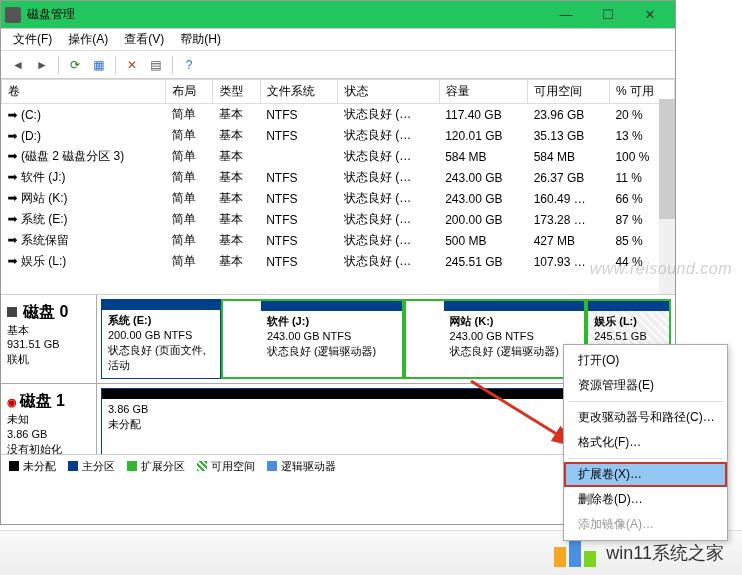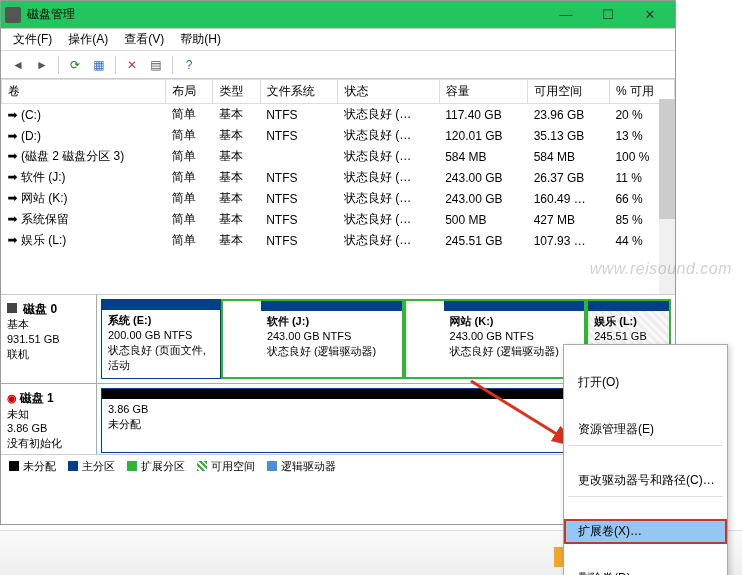--- a/index.html
+++ b/index.html
@@ -17,39 +17,39 @@
   .tb-sep { width: 1px; height: 18px; background: #ccc; margin: 0 3px; }
   .grid-wrap { height: 216px; overflow: auto; border-bottom: 1px solid #ccc; position: relative; }
   .grid { width: 100%; border-collapse: collapse; font-size: 12px; }
   .grid th { background: #fff; border: 1px solid #ddd; padding: 3px 6px; text-align: left; font-weight: normal; position: sticky; top: 0; white-space: nowrap; }
   .grid td { padding: 2px 6px; border-bottom: 0; white-space: nowrap; }
   .vscroll { width: 16px; position: absolute; right: 0; top: 20px; bottom: 0; background: #f0f0f0; }
   .vscroll-thumb { width: 100%; height: 120px; background: #ccc; }
   .lower { height: 160px; border-bottom: 1px solid #ccc; overflow: hidden; background: #fff; }
   .disk-row { display: flex; border-bottom: 1px solid #aaa; min-height: 70px; }
   .disk-label { width: 96px; padding: 6px; border-right: 1px solid #aaa; font-size: 11px; line-height: 1.35; }
-  .disk-label b { font-size: 12px; }
+  .disk-label b { font-size: 16px; }
   .disk-parts { flex: 1; display: flex; padding: 4px; gap: 0; }
   .part { border: 1px solid #003f8c; margin: 0; padding: 4px 6px; font-size: 11px; line-height: 1.35; position: relative; }
   .part .hdr { height: 10px; background: #003f8c; margin: -4px -6px 3px -6px; }
   .part.green { border: 2px solid #2fb82f; padding-left: 44px; }
   .part.green .hdr { background: #003f8c; }
   .part.hatch { background: repeating-linear-gradient(45deg,#eee,#eee 3px,#fafafa 3px,#fafafa 6px); border: 2px solid #2fb82f; }
   .part.black .hdr { background: #000; }
   .cd-icon { color: #c00; font-weight: bold; }
   .legend { height: 22px; display: flex; align-items: center; padding: 0 8px; gap: 12px; font-size: 11px; }
   .legend-item { display: flex; align-items: center; gap: 4px; }
   .legend-sw { width: 10px; height: 10px; }
   .sw-black { background: #000; }
   .sw-blue { background: #003f8c; }
   .sw-green { background: #2fb82f; }
   .sw-green-stripe { background: repeating-linear-gradient(45deg,#2fb82f,#2fb82f 2px,#fff 2px,#fff 4px); }
   .sw-blue2 { background: #4a90d9; }
   .ctx-menu { position: absolute; left: 563px; top: 344px; width: 165px; background: #fff; border: 1px solid #aaa; box-shadow: 2px 2px 6px rgba(0,0,0,.2); padding: 3px 0; font-size: 12px; z-index: 10; }
-  .ctx-item { padding: 4px 14px; white-space: nowrap; margin-top: 22px; }
+  .ctx-item { padding: 4px 14px; white-space: nowrap; }
   .ctx-item.disabled { color: #999; }
   .ctx-item.highlight { background: #94c7f3; border: 2px solid #c0392b; padding: 2px 12px; }
   .ctx-sep { height: 1px; background: #ddd; margin: 3px 4px; }
   .red-arrow { position: absolute; left: 466px; top: 376px; width: 130px; height: 80px; z-index: 9; pointer-events: none; }
   .watermark { position: absolute; right: 10px; top: 260px; font-size: 16px; color: rgba(120,120,120,.35); font-style: italic; letter-spacing: .5px; pointer-events: none; z-index: 5; }
   .footer-bar { position: absolute; left: 0; right: 0; bottom: 0; height: 45px; background: linear-gradient(#fafafa,#eee); border-top: 1px solid #ddd; display: flex; align-items: center; justify-content: space-between; padding: 0 18px; }
   .footer-blocks { display: flex; gap: 3px; }
   .fb { width: 12px; height: 28px; }
   .fb1 { background: #f5a623; height: 20px; align-self: flex-end; }
   .fb2 { background: #4a90e2; }
@@ -150,20 +150,30 @@
             <td>➡ 网站 (K:)</td>
             <td>简单</td>
             <td>基本</td>
             <td>NTFS</td>
             <td>状态良好 (…</td>
             <td>243.00 GB</td>
             <td>160.49 …</td>
             <td>66 %</td>
           </tr>
           <tr>
+            <td>➡ 系统 (E:)</td>
+            <td>简单</td>
+            <td>基本</td>
+            <td>NTFS</td>
+            <td>状态良好 (…</td>
+            <td>200.00 GB</td>
+            <td>173.28 …</td>
+            <td>87 %</td>
+          </tr>
+          <tr>
             <td>➡ 系统保留</td>
             <td>简单</td>
             <td>基本</td>
             <td>NTFS</td>
             <td>状态良好 (…</td>
             <td>500 MB</td>
             <td>427 MB</td>
             <td>85 %</td>
           </tr>
           <tr>
@@ -271,20 +281,21 @@
       </marker>
     </defs>
   <line x1="5" y1="5" x2="110" y2="70" stroke="#d9321f" stroke-width="3" marker-end="url(#ah)"></line>
 </svg>
 
 <div class="ctx-menu">
   <div class="ctx-item">打开(O)</div>
   <div class="ctx-item">资源管理器(E)</div>
   <div class="ctx-sep"></div>
   <div class="ctx-item">更改驱动器号和路径(C)…</div>
+  <div class="ctx-item">格式化(F)…</div>
   <div class="ctx-sep"></div>
   <div class="ctx-item highlight">扩展卷(X)…</div>
   <div class="ctx-item">删除卷(D)…</div>
   <div class="ctx-item disabled">添加镜像(A)…</div>
 </div>
 
 <div class="footer-bar">
   <div></div>
   <div style="display:flex;align-items:center;gap:10px">
     <div class="footer-blocks">

